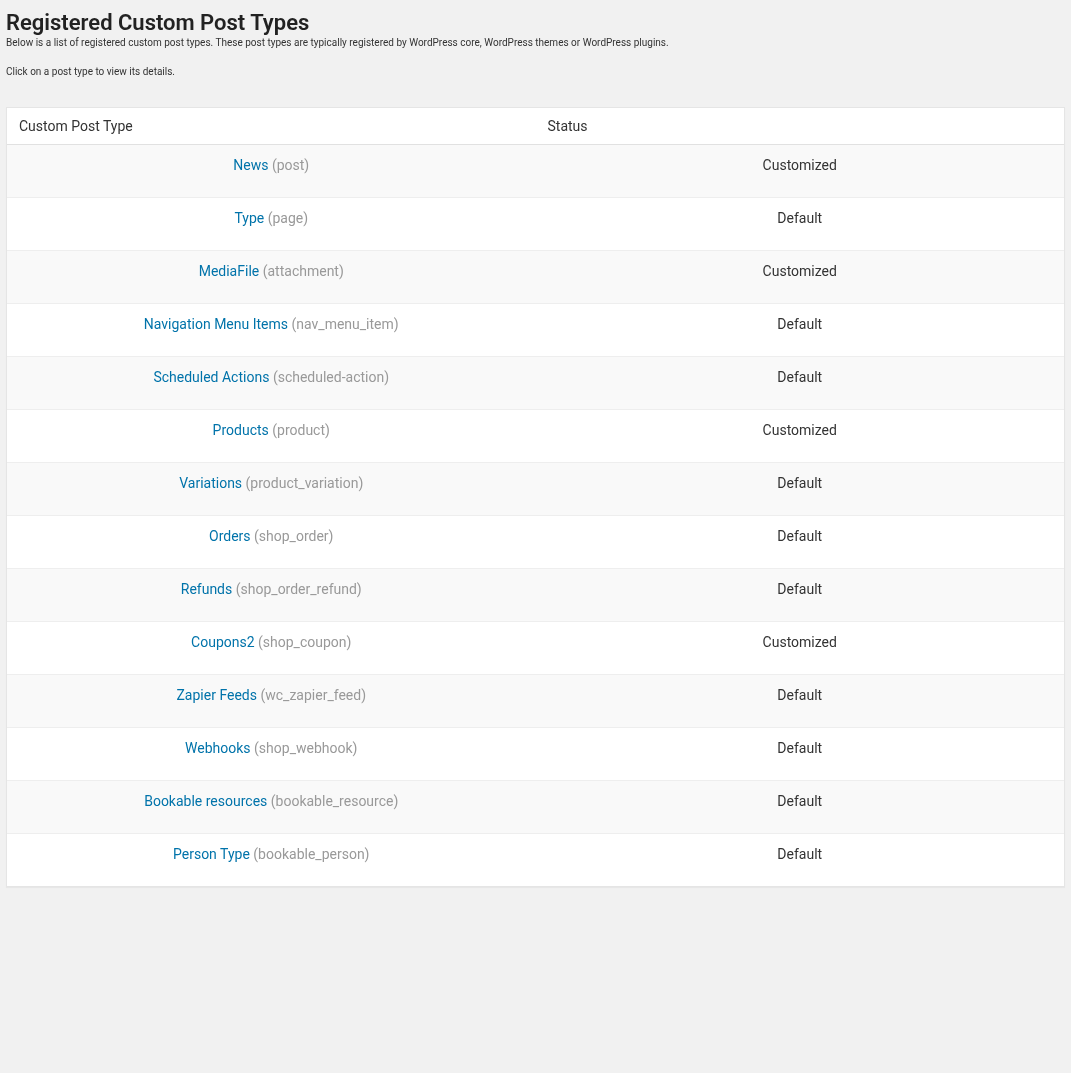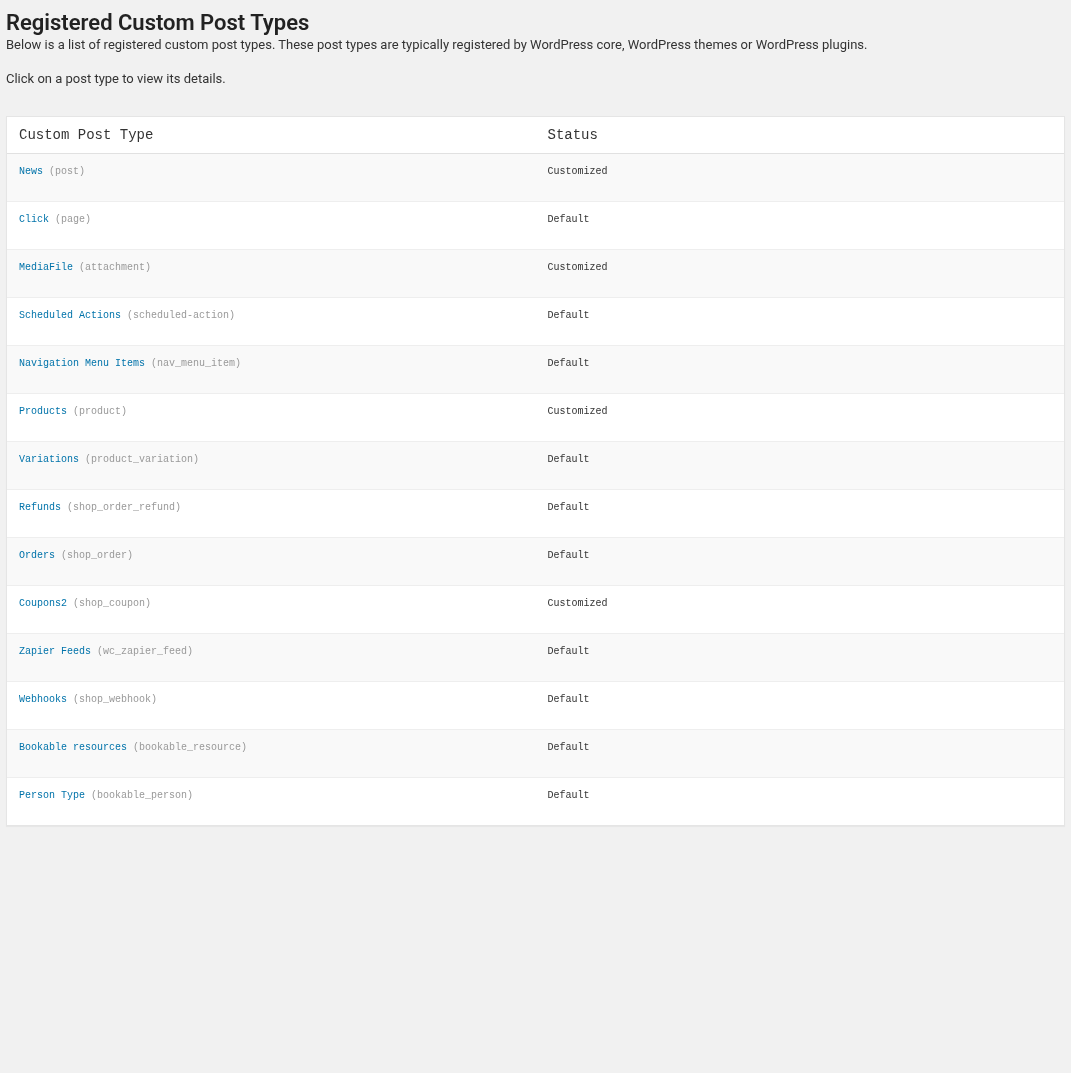--- a/index.html
+++ b/index.html
@@ -14,36 +14,35 @@
       font-size: 14px;
       padding: 8px 6px;
     }
     .page-title {
       font-size: 22px;
       font-weight: 600;
       color: #222;
       padding: 2px 0 0 0;
     }
     .description {
-      font-size: 13px;
+      font-size: 10px;
       color: #333;
       margin-bottom: 14px;
       line-height: 1.5;
     }
     .table-wrapper {
       margin-top: 28px;
       background: #fff;
       border: 1px solid #e5e5e5;
       box-shadow: 0 1px 1px rgba(0,0,0,0.04);
     }
     table {
       width: 100%;
       border-collapse: collapse;
       border-spacing: 0;
-      font-family: Liberation Mono, monospace;
     }
     thead th {
       text-align: left;
       font-weight: 400;
       font-size: 14px;
       color: #333;
       padding: 10px 12px;
       background: #fff;
       border-bottom: 1px solid #e1e1e1;
     }
@@ -52,22 +51,23 @@
     }
     tbody tr:nth-child(odd) {
       background-color: #f9f9f9;
     }
     tbody tr:nth-child(even) {
       background-color: #fff;
     }
     tbody td {
       padding: 12px 12px 24px 12px;
       vertical-align: top;
-      font-size: 10px;
+      font-size: 14px;
       color: #333;
+      text-align: center;
     }
     tbody td:first-child {
       width: 50%;
     }
     .type-link {
       color: #0073aa;
       text-decoration: none;
       cursor: pointer;
     }
     .type-slug {
@@ -88,49 +88,49 @@
         <th>Custom Post Type</th>
         <th>Status</th>
       </tr>
     </thead>
     <tbody id="table-body">
     <tr>
           <td><a class="type-link">News</a> <span class="type-slug">(post)</span></td>
           <td>Customized</td>
         </tr>
         <tr>
-          <td><a class="type-link">Click</a> <span class="type-slug">(page)</span></td>
+          <td><a class="type-link">Type</a> <span class="type-slug">(page)</span></td>
           <td>Default</td>
         </tr>
         <tr>
           <td><a class="type-link">MediaFile</a> <span class="type-slug">(attachment)</span></td>
           <td>Customized</td>
         </tr>
         <tr>
-          <td><a class="type-link">Scheduled Actions</a> <span class="type-slug">(scheduled-action)</span></td>
+          <td><a class="type-link">Navigation Menu Items</a> <span class="type-slug">(nav_menu_item)</span></td>
           <td>Default</td>
         </tr>
         <tr>
-          <td><a class="type-link">Navigation Menu Items</a> <span class="type-slug">(nav_menu_item)</span></td>
+          <td><a class="type-link">Scheduled Actions</a> <span class="type-slug">(scheduled-action)</span></td>
           <td>Default</td>
         </tr>
         <tr>
           <td><a class="type-link">Products</a> <span class="type-slug">(product)</span></td>
           <td>Customized</td>
         </tr>
         <tr>
           <td><a class="type-link">Variations</a> <span class="type-slug">(product_variation)</span></td>
           <td>Default</td>
         </tr>
         <tr>
-          <td><a class="type-link">Refunds</a> <span class="type-slug">(shop_order_refund)</span></td>
+          <td><a class="type-link">Orders</a> <span class="type-slug">(shop_order)</span></td>
           <td>Default</td>
         </tr>
         <tr>
-          <td><a class="type-link">Orders</a> <span class="type-slug">(shop_order)</span></td>
+          <td><a class="type-link">Refunds</a> <span class="type-slug">(shop_order_refund)</span></td>
           <td>Default</td>
         </tr>
         <tr>
           <td><a class="type-link">Coupons2</a> <span class="type-slug">(shop_coupon)</span></td>
           <td>Customized</td>
         </tr>
         <tr>
           <td><a class="type-link">Zapier Feeds</a> <span class="type-slug">(wc_zapier_feed)</span></td>
           <td>Default</td>
         </tr>

